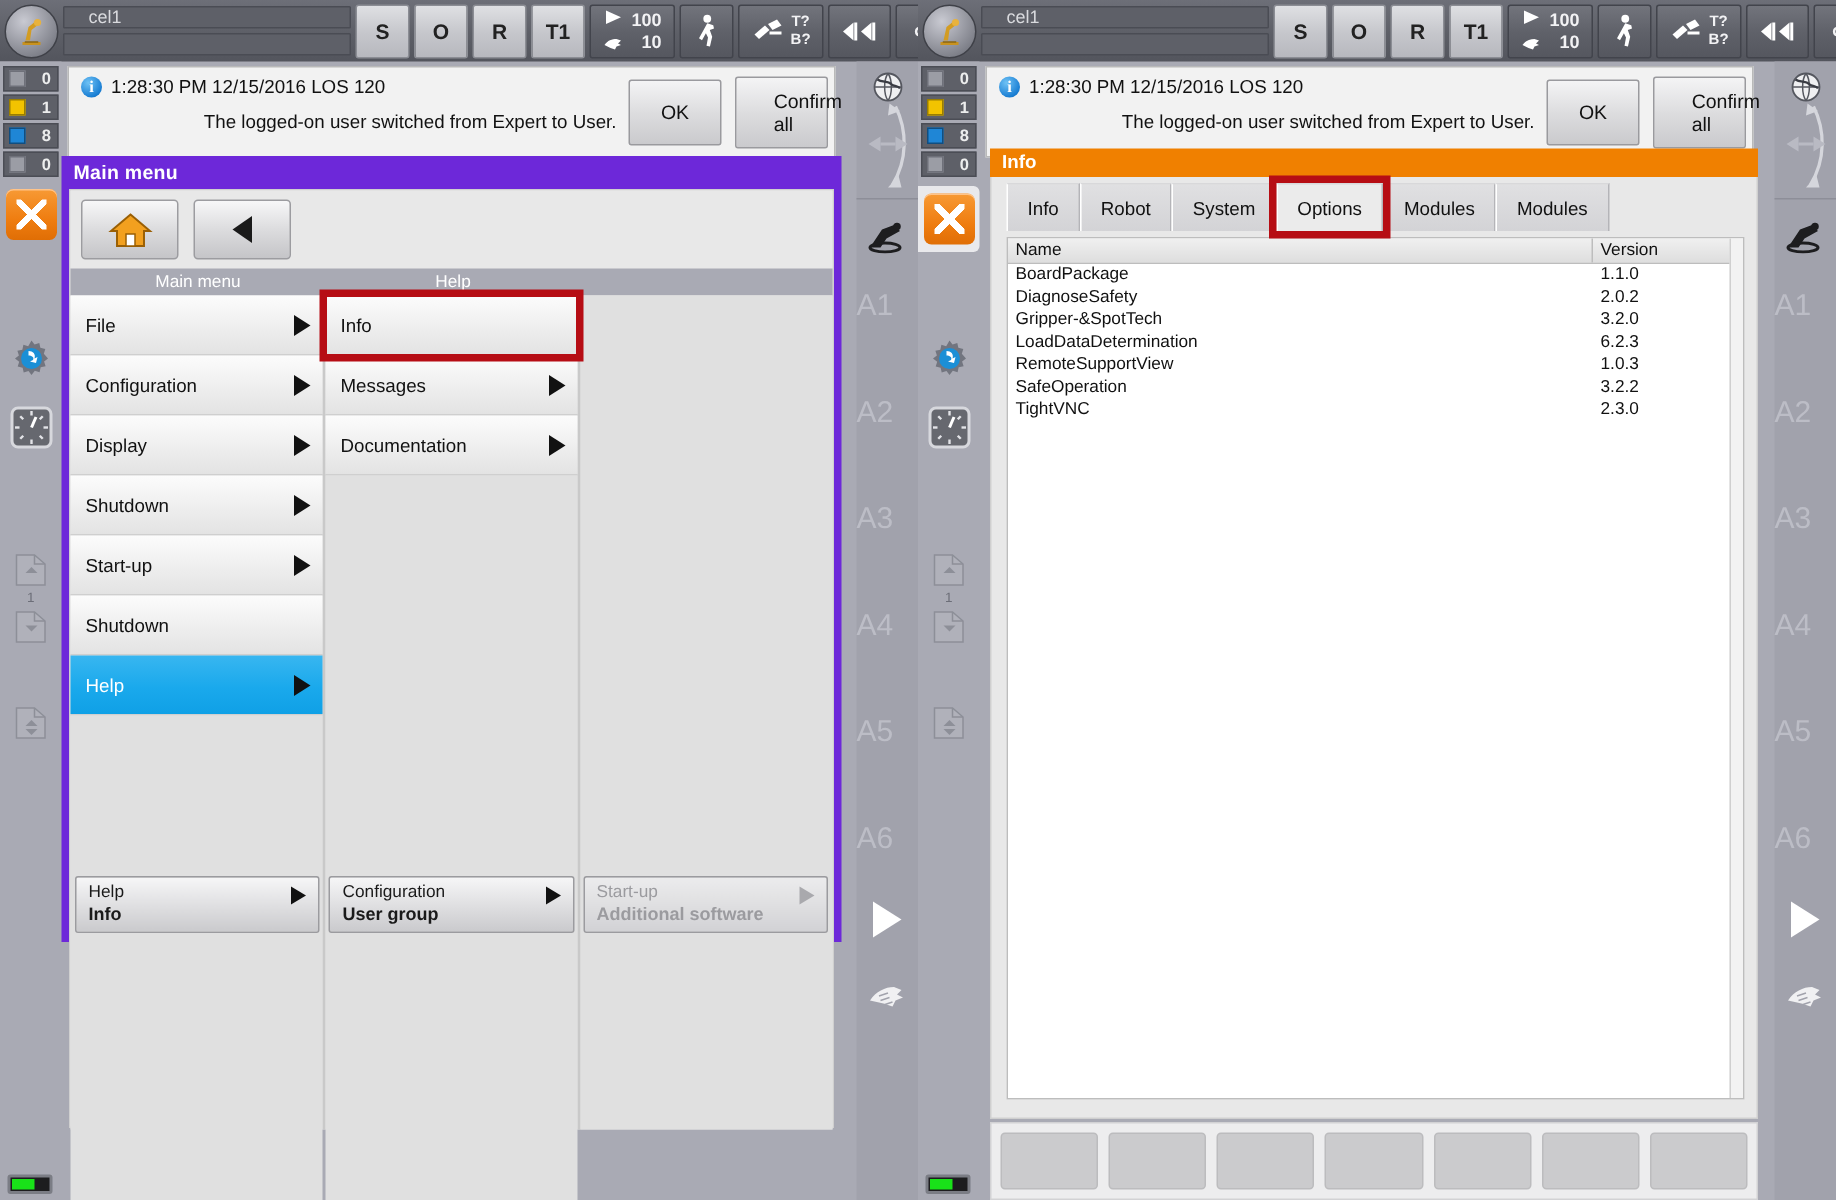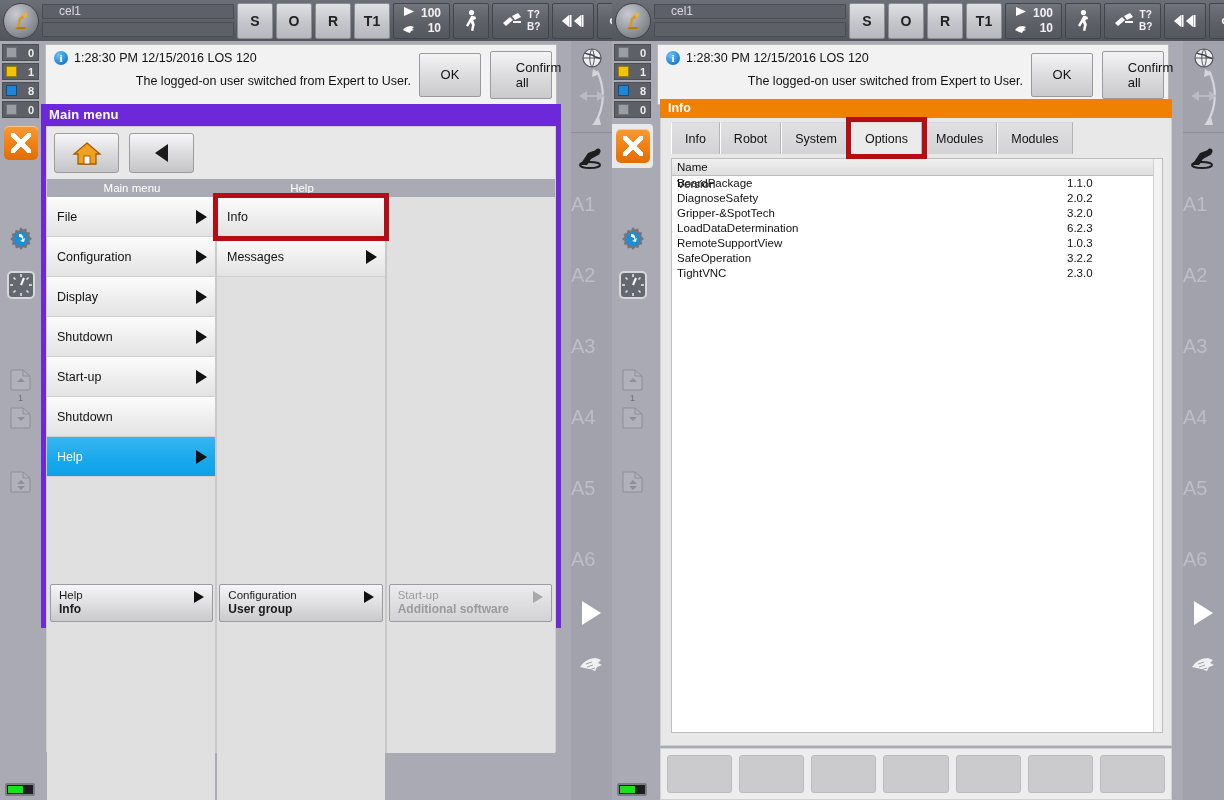--- a/index.html
+++ b/index.html
@@ -234,21 +234,21 @@
     background: linear-gradient(#e0e0e2, #d3d3d6);
     border-left: 1px solid #fff; border-right: 1px solid #b4b4b8;
     border-top: 1px solid #d8d8da;
   }
   .tab.active { background: #ebebeb; color: #111; }
   .tab-hl { outline: 5px solid #b60d14; outline-offset: 0px; z-index: 4; }
   .tbl-wrap {
     position: absolute; left: 10px; top: 40px; width: 505px; height: 587px;
     background: #fff; border: 1px solid #bdbdbd;
   }
-  .tbl-head { display: flex; height: 17px; background: linear-gradient(#f0f0f0,#dedede); border-bottom: 1px solid #bdbdbd; flex-direction: column; }
+  .tbl-head { display: flex; height: 17px; background: linear-gradient(#f0f0f0,#dedede); border-bottom: 1px solid #bdbdbd; }
   .tbl-head div { font-size: 11.5px; color: #111; line-height: 17px; padding-left: 5px; }
   .th-name { flex: 1; border-right: 1px solid #bdbdbd; }
   .th-ver { width: 100px; }
   .trow { display: flex; height: 15px; }
   .trow div { font-size: 11.5px; color: #111; line-height: 15px; padding-left: 5px; }
   .td-name { flex: 1; }
   .td-ver { width: 100px; }
   .tbl-scroll {
     position: absolute; right: 0; top: 0; width: 9px; height: 100%;
     background: #f2f2f2; border-left: 1px solid #cfcfcf;
@@ -491,20 +491,24 @@
             <div class="filler"></div>
           </div>
           <div class="mcol">
             <div class="mitem hl-red">
               <span>Info</span>
             </div>
             <div class="mitem">
               <span>Messages</span>
               <span class="arr"></span>
             </div>
+            <div class="mitem">
+              <span>Documentation</span>
+              <span class="arr"></span>
+            </div>
             <div class="filler"></div>
           </div>
           <div class="mcol third"></div>
         </div>
       </div>
       <div class="win-foot">
         <div class="fbtn">
           <div>Help</div>
           <div class="l2">Info</div>
           <span class="arr"></span>

